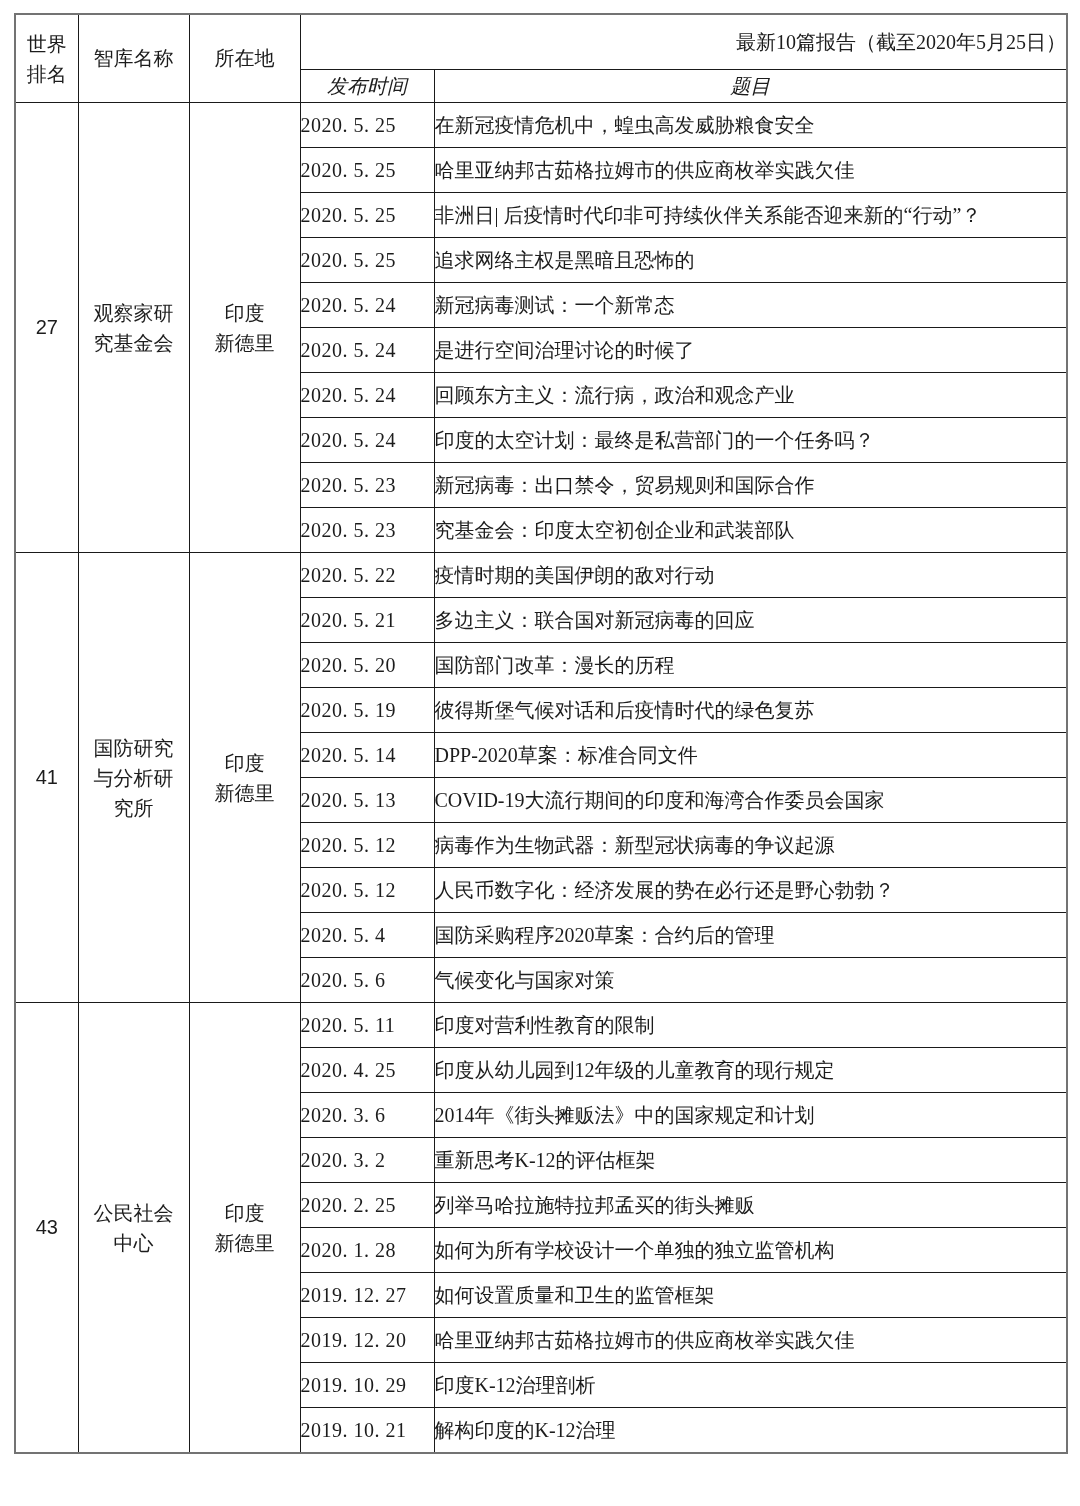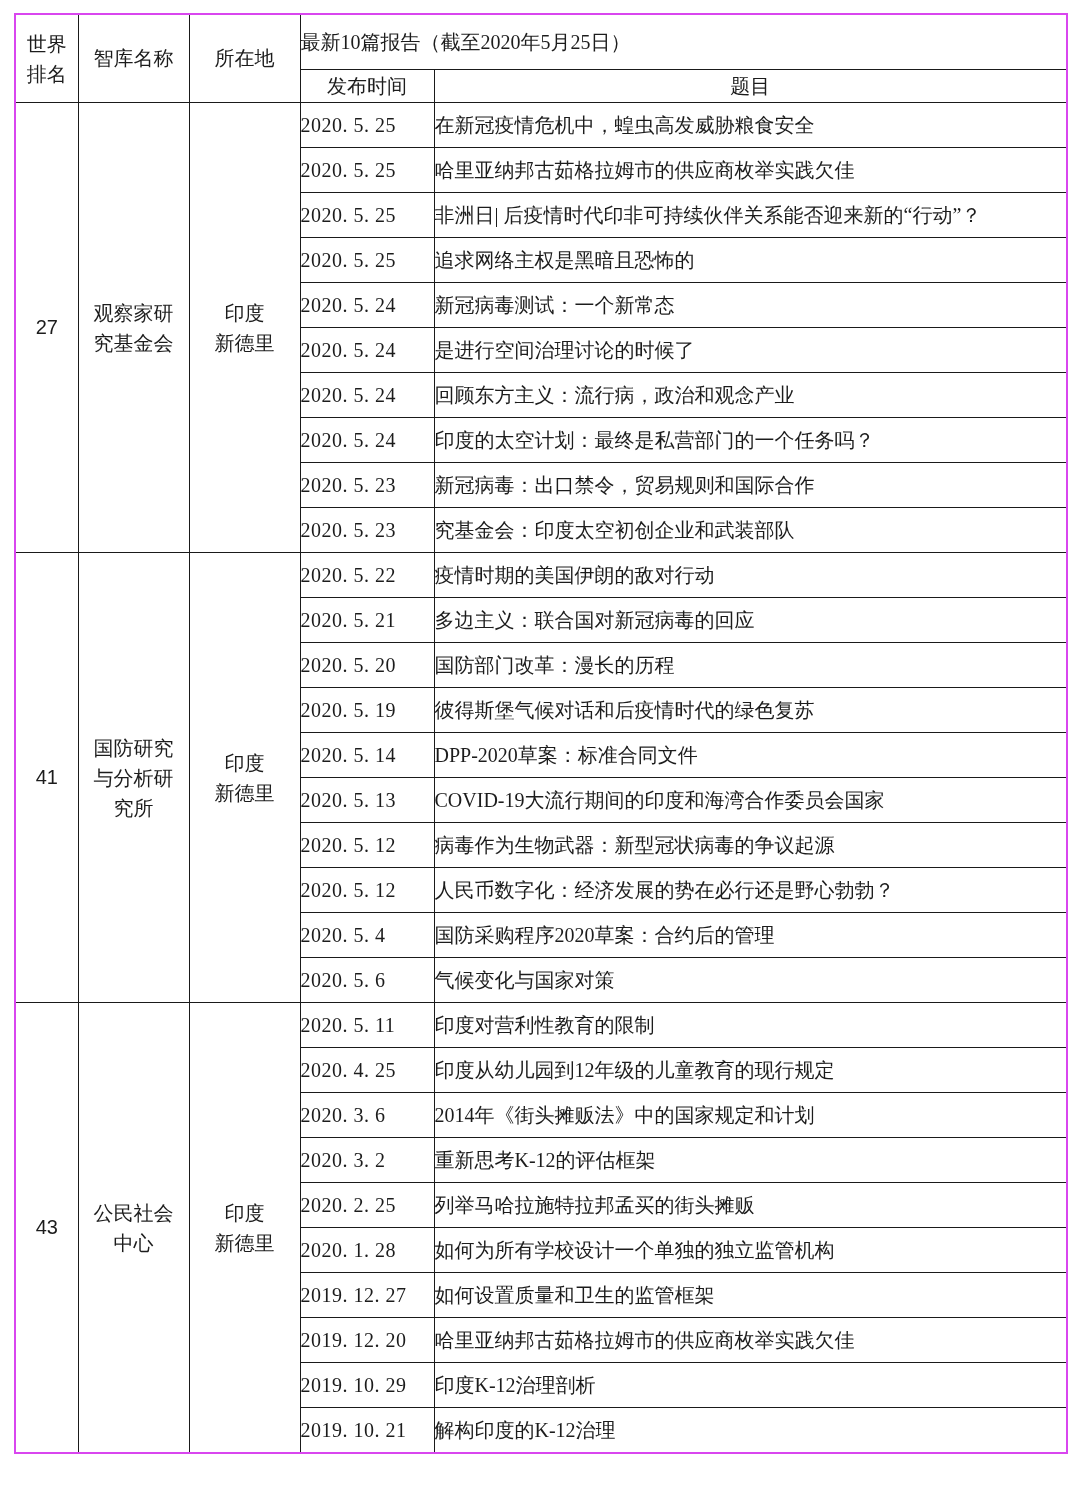--- a/index.html
+++ b/index.html
@@ -9,32 +9,32 @@
     width: 1080px;
     height: 1506px;
     font-family: "Liberation Serif", "DejaVu Serif", serif;
     color: #1c1c1c;
   }
   table.tt {
     border-collapse: collapse;
     table-layout: fixed;
     margin: 13px 0 0 14px;
     width: 1052px;
-    border: 2px solid #d946ef;
+    border: 2px solid #737373;
   }
   .tt th, .tt td {
     border: 1.5px solid #1a1a1a;
     font-weight: normal;
     font-size: 20px;
     vertical-align: middle;
     padding: 0;
     overflow: hidden;
   }
   .tt thead tr.h1 th { height: 54px; }
-  .tt thead tr.h2 th { height: 32px; }
+  .tt thead tr.h2 th { height: 32px; font-style: italic; }
   .tt tbody td { height: 44px; }
   .center { text-align: center; }
   .pre { white-space: pre-line; line-height: 1.5; }
   .cell-rank {
     font-family: "Liberation Sans", "DejaVu Sans", sans-serif;
     font-weight: bold;
     font-size: 19px;
     text-align: center;
   }
   .cell-name, .cell-loc { text-align: center; }
@@ -42,21 +42,21 @@
     font-size: 19px;
     letter-spacing: 0.5px;
     font-family: Liberation Serif, serif;
   }
   .cell-title {
     text-align: left;
     padding-left: 10px;
     padding-right: 6px;
     margin-top: 44px;
   }
-  .h-main { text-align: left; }
+  .h-main { text-align: right; }
 </style>
 </head>
 <body>
 
 <table class="tt">
   <colgroup>
     <col style="width:63px">
     <col style="width:111px">
     <col style="width:111px">
     <col style="width:134px">

